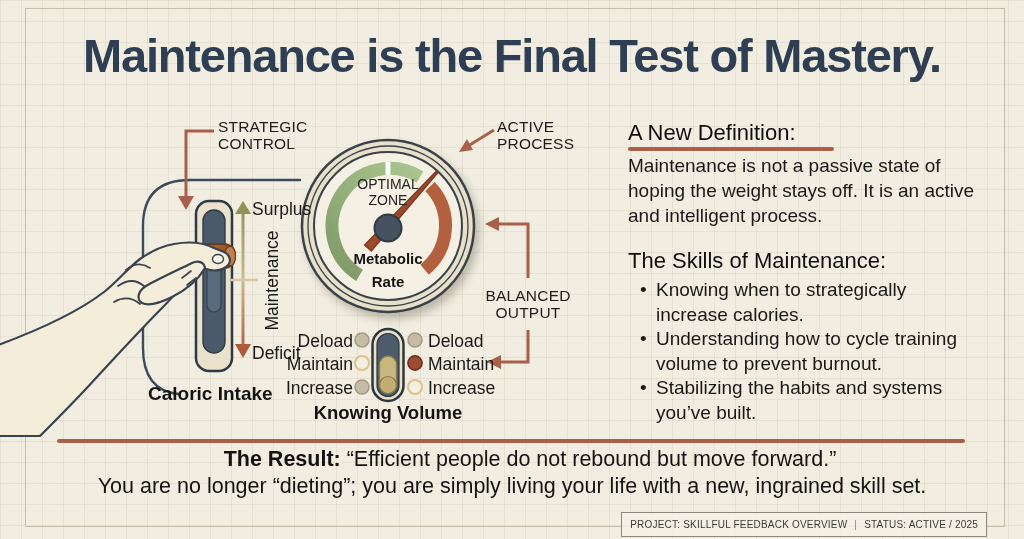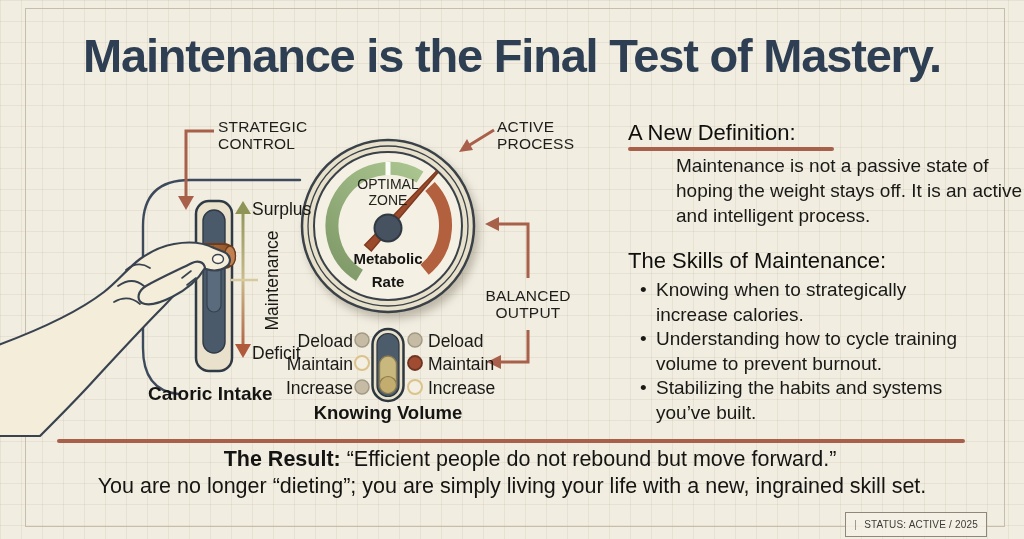--- a/index.html
+++ b/index.html
@@ -165,21 +165,21 @@
   <div class="abs opt-label opt-left" style="top:331px;">Deload</div>
   <div class="abs opt-label opt-left" style="top:354px;">Maintain</div>
   <div class="abs opt-label opt-left" style="top:378px;">Increase</div>
   <div class="abs opt-label opt-right" style="top:331px;">Deload</div>
   <div class="abs opt-label opt-right" style="top:354px;">Maintain</div>
   <div class="abs opt-label opt-right" style="top:378px;">Increase</div>
   <div class="abs cap-bold" style="left:313px;top:402px;width:150px;text-align:center;font-size:18.5px;">Knowing Volume</div>
 
   <div class="abs h-right" style="left:628px;top:120px;">A New Definition:</div>
   <div class="abs" style="left:628px;top:147px;width:206px;height:4px;background:#a8604a;border-radius:2px;"></div>
-  <div class="abs body-right ml" style="left:628px;top:153px;margin-left:48px;">Maintenance is not a passive state of
+  <div class="abs body-right ml" style="left:628px;top:153px;">Maintenance is not a passive state of
 hoping the weight stays off. It is an active
 and intelligent process.</div>
 
   <div class="abs h-right" style="left:628px;top:248px;">The Skills of Maintenance:</div>
   <div class="abs bullets">
     <div class="bullet-row">
       <span class="bullet-dot">•</span>
       <span class="ml">Knowing when to strategically
 increase calories.</span>
     </div>
@@ -195,17 +195,18 @@
     </div>
   </div>
 
   <div class="abs rule"></div>
   <div class="abs result1">
     <b>The Result:</b><span> “Efficient people do not rebound but move forward.”</span>
   </div>
   <div class="abs result2">You are no longer “dieting”; you are simply living your life with a new, ingrained skill set.</div>
 
   <div class="abs stamp">
+    <span>PROJECT: SKILLFUL FEEDBACK OVERVIEW</span>
     <span class="sep">|</span>
     <span>STATUS: ACTIVE / 2025</span>
   </div>
 
 </div>
 
 </body></html>

